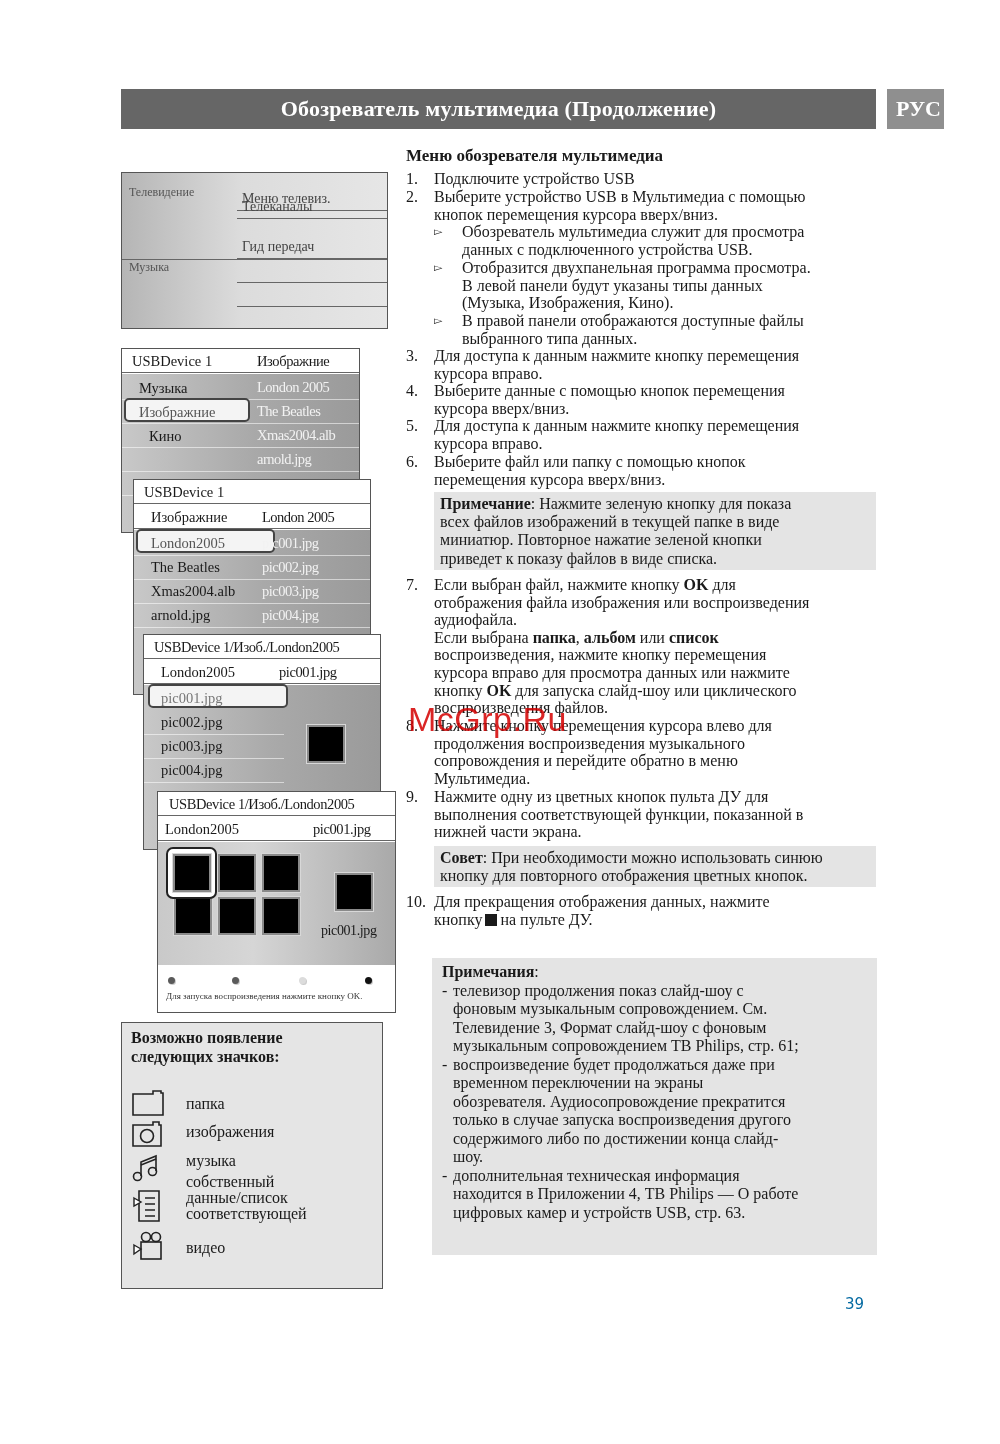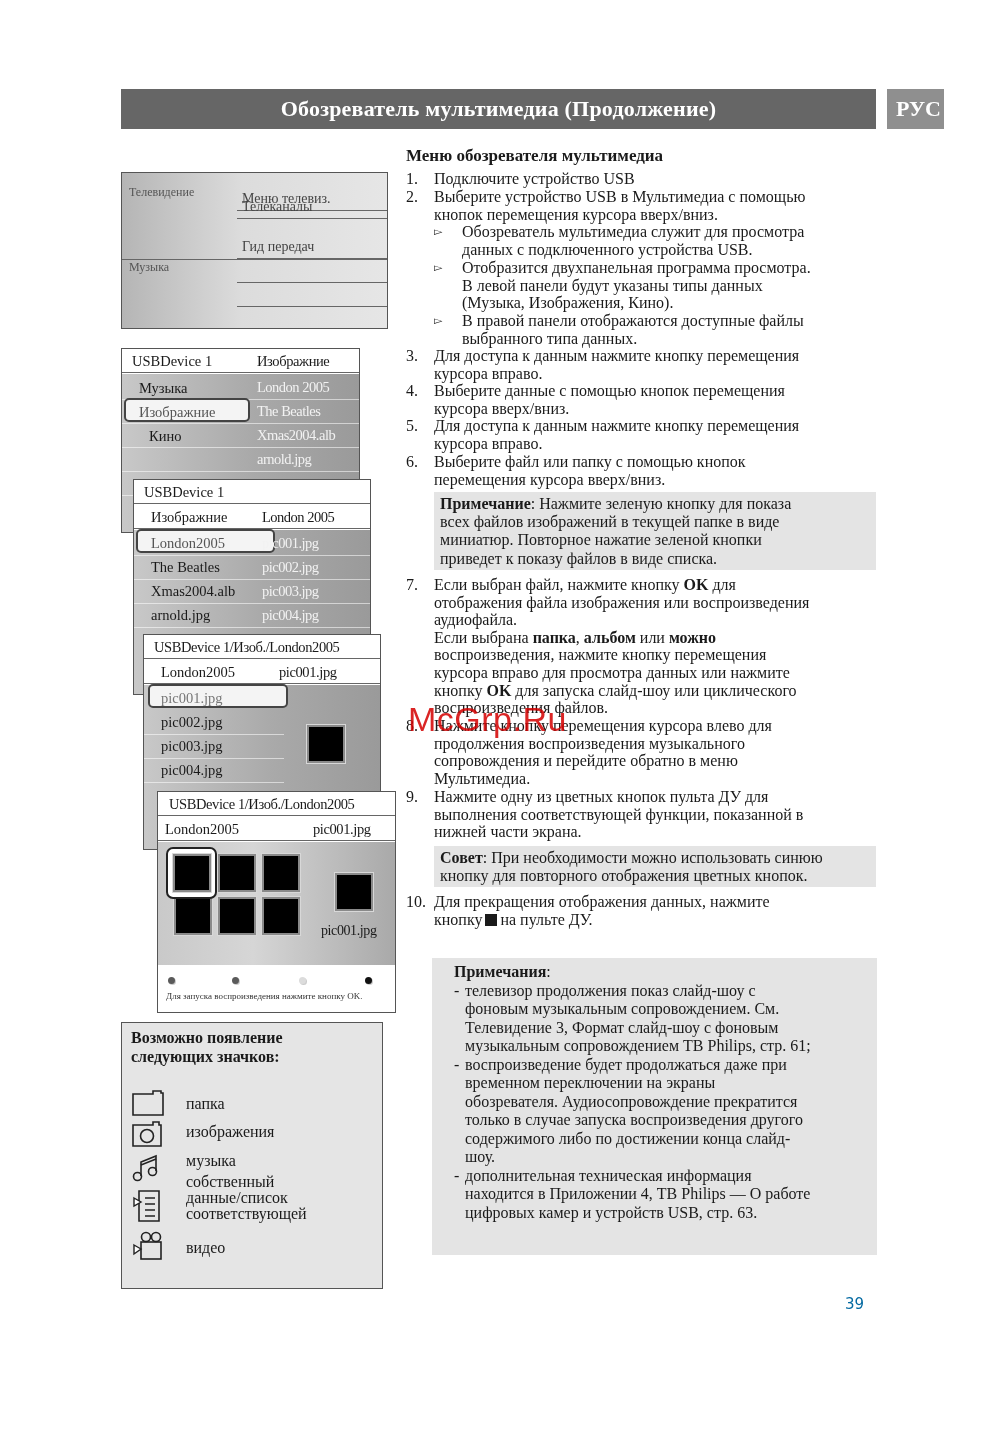--- a/index.html
+++ b/index.html
@@ -42,21 +42,21 @@
   #icons-box .icon-wrap { position: absolute; left: 10px; width: 32px; height: 30px; }
   #icons-box .lbl { position: absolute; left: 64px; font-size: 16px; line-height: 16px; }
   .sec-title { position: absolute; left: 406px; top: 146px; font-weight: bold; font-size: 17px; }
   .li { position: absolute; left: 406px; font-size: 16px; line-height: 17.6px; }
   .li .num { position: absolute; left: 0; top: 0; width: 26px; }
   .li .txt { position: absolute; left: 28px; top: 0; width: 445px; }
   .sub { position: absolute; left: 434px; font-size: 16px; line-height: 17.6px; }
   .sub .mark { position: absolute; left: 0; top: 0; font-size: 11px; }
   .sub .txt { position: absolute; left: 28px; top: 0; width: 420px; }
   .note { position: absolute; left: 434px; width: 442px; background: #e4e4e4; font-size: 16px; line-height: 18.2px; padding: 3px 6px 2px 6px; }
-  .notes-box { position: absolute; left: 432px; top: 958px; width: 445px; height: 297px; background: #e4e4e4; padding: 3px 22px; font-size: 16px; line-height: 18.5px; }
+  .notes-box { position: absolute; left: 432px; top: 958px; width: 445px; height: 297px; background: #e4e4e4; padding: 3px 10px; font-size: 16px; line-height: 18.5px; }
   .notes-box .dash-item { position: relative; padding-left: 11px; }
   .notes-box .dash { position: absolute; left: 0; top: 0; }
   b { font-weight: bold; }
   .stop-sq { display: inline-block; width: 12px; height: 12px; background: #1a1a1a; vertical-align: -1px; margin: 0 3px; }
 
   .page-num { position: absolute; left: 845px; top: 1295px; font-family: "DejaVu Sans", sans-serif; font-size: 15px; color: #0369a1; }
   .watermark { position: absolute; left: 408px; top: 700px; font-family: "Liberation Sans", sans-serif; font-size: 34px; color: #d40000; opacity: 0.85; letter-spacing: 0.5px; }
 </style>
 </head>
 <body>
@@ -294,21 +294,21 @@
   <div>миниатюр. Повторное нажатие зеленой кнопки</div>
   <div>приведет к показу файлов в виде списка.</div>
 </div>
 
 <div class="li" style="top:576px;">
   <span class="num">7.</span>
   <span class="txt">
     <div><span>Если выбран файл, нажмите кнопку </span><b>OK</b><span> для</span></div>
     <div>отображения файла изображения или воспроизведения</div>
     <div>аудиофайла.</div>
-    <div><span>Если выбрана </span><b>папка</b><span>, </span><b>альбом</b><span> или </span><b>можно</b></div>
+    <div><span>Если выбрана </span><b>папка</b><span>, </span><b>альбом</b><span> или </span><b>список</b></div>
     <div>воспроизведения, нажмите кнопку перемещения</div>
     <div>курсора вправо для просмотра данных или нажмите</div>
     <div><span>кнопку </span><b>OK</b><span> для запуска слайд-шоу или циклического</span></div>
     <div>воспроизведения файлов.</div>
   </span>
 </div>
 
 <div class="li" style="top:717px;">
   <span class="num">8.</span>
   <span class="txt">

